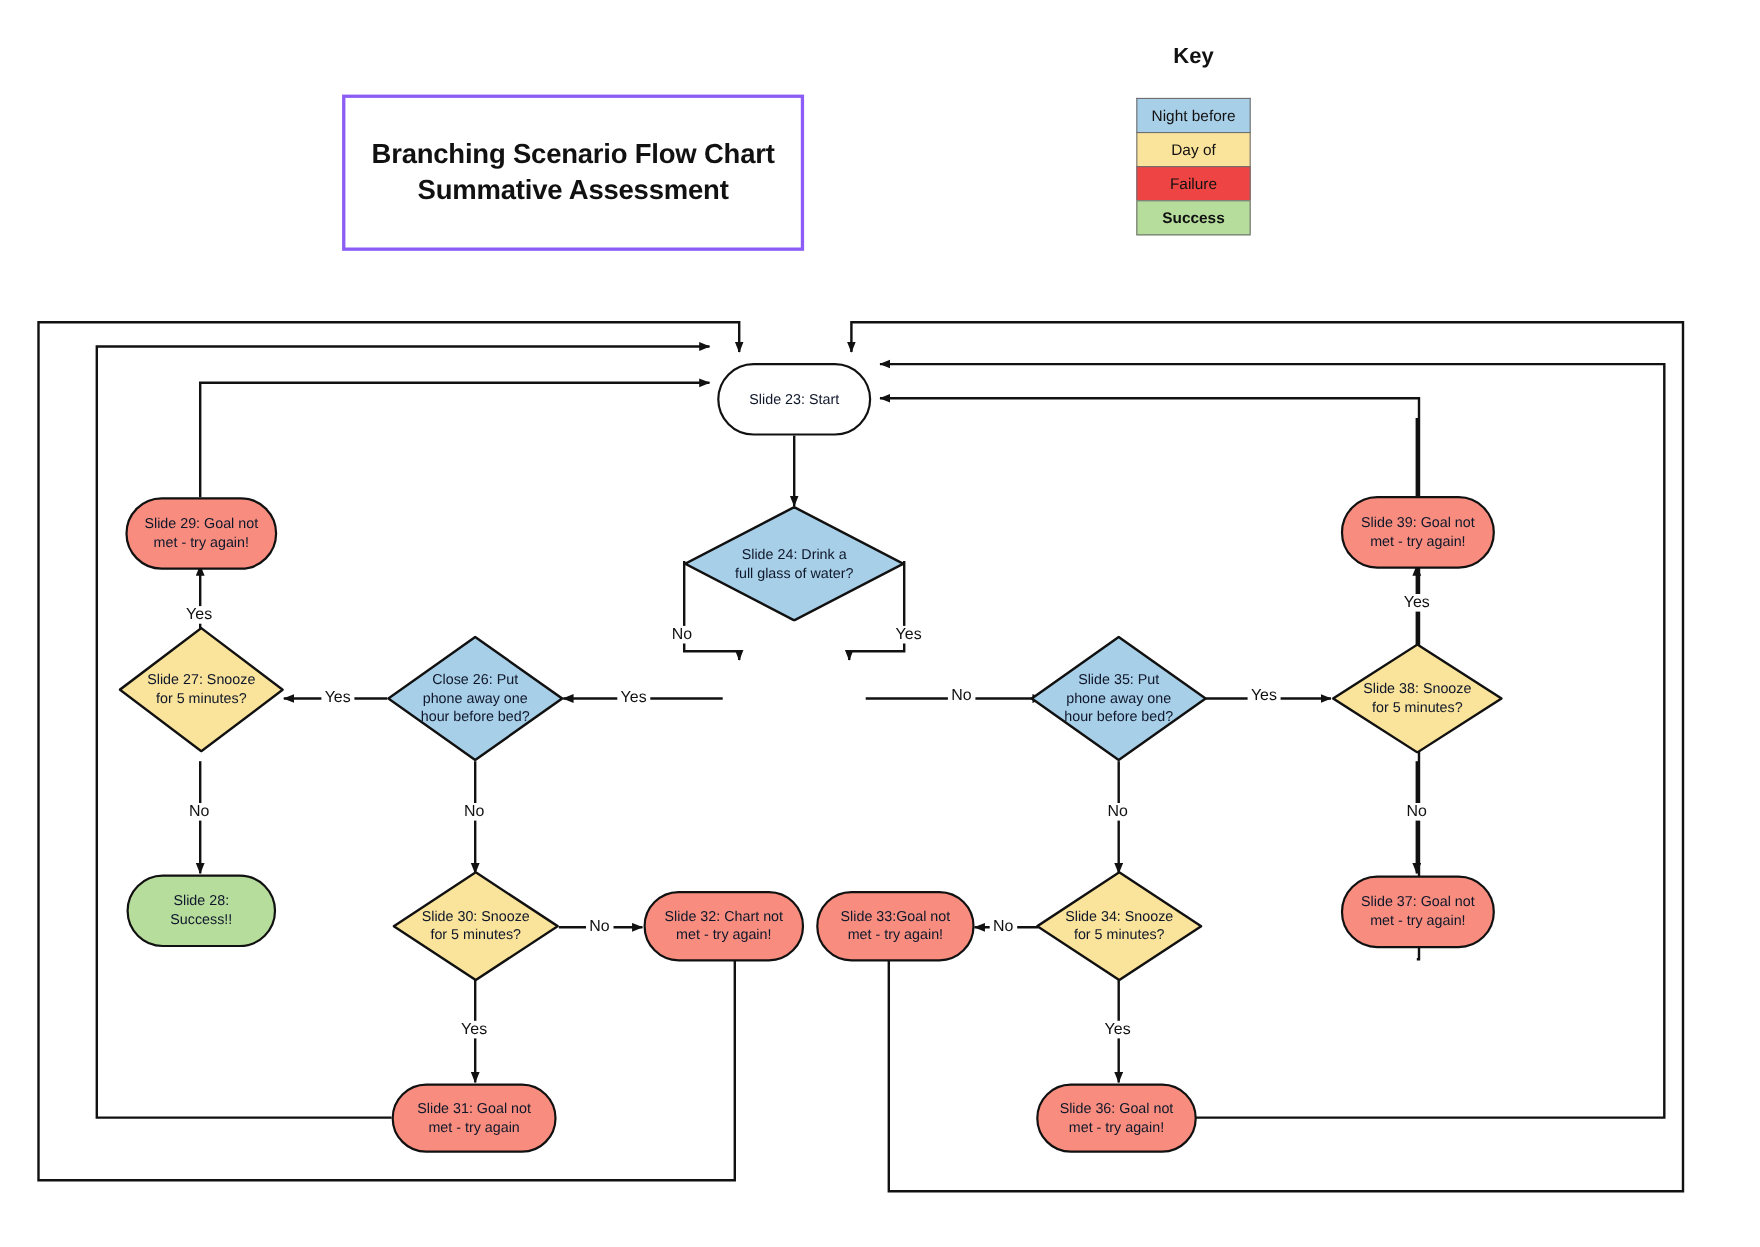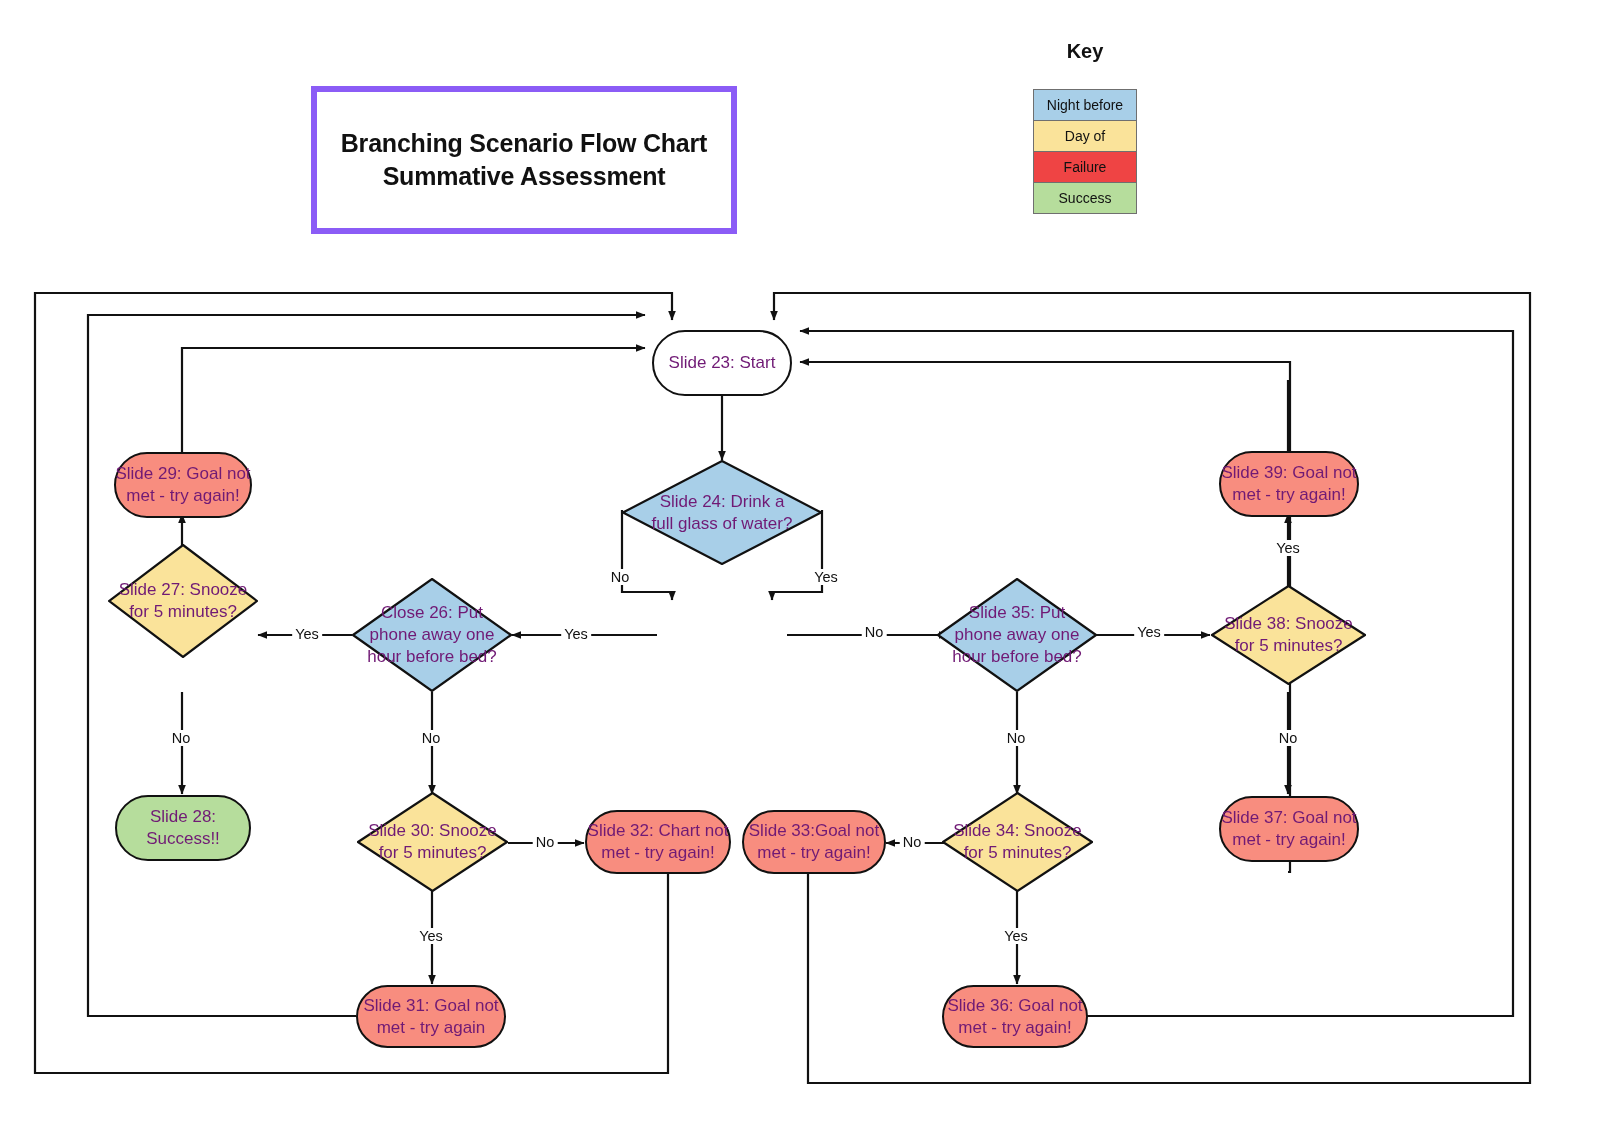--- a/index.html
+++ b/index.html
@@ -2,43 +2,43 @@
 <html><head>
 <meta charset="utf-8">
 <style>
   html,body{margin:0;padding:0;background:#ffffff;}
   body{font-family:"Liberation Sans",sans-serif;}
   #stage{position:relative;width:1600px;height:1134px;background:#ffffff;overflow:hidden;}
 
   
   #title-box{
     position:absolute;left:311px;top:86px;width:414px;height:136px;
-    border:6px solid #8b5cf6;background:#ffffff;
+    border:3px solid #8b5cf6;background:#ffffff;
     display:flex;flex-direction:column;align-items:center;justify-content:center;
     text-align:center;
   }
   #title-box .tline{font-size:25px;font-weight:bold;color:#111;line-height:1.32;letter-spacing:-0.2px;}
 
   
   #key-wrap{position:absolute;left:1033px;top:40px;width:104px;}
   #key-title{font-size:20px;font-weight:bold;color:#111;text-align:center;margin-bottom:26px;}
   .key-row{
     height:30px;border:1px solid #6f6f6f;border-bottom:none;
     display:flex;align-items:center;justify-content:center;
     font-size:14px;color:#111;
   }
-  .key-row:last-child{border-bottom:1px solid #6f6f6f;}
+  .key-row:last-child{border-bottom:1px solid #6f6f6f;font-weight:bold;}
 
   
   #edges{position:absolute;left:0;top:0;width:1600px;height:1134px;}
 
   
   .node{position:absolute;display:flex;align-items:center;justify-content:center;text-align:center;}
   .node .lbl{
-    position:relative;z-index:3;font-size:17px;color:#701a75;line-height:1.28;
+    position:relative;z-index:3;font-size:13px;color:#0f172a;line-height:1.28;
     white-space:nowrap;pointer-events:none;
   }
   .stadium{border:2px solid #111;border-radius:999px;box-sizing:border-box;}
   .diamond-box{}
   .diamond-box .dshape{position:absolute;left:0;top:0;width:100%;height:100%;z-index:1;}
 
   .edge-label{
     position:absolute;font-size:14.5px;color:#111;background:#ffffff;
     padding:0 3px;white-space:nowrap;transform:translate(-50%,-50%);
   }
@@ -149,21 +149,21 @@
     <svg class="dshape" viewBox="0 0 160 114" preserveAspectRatio="none">
       <polygon points="80,1 159,57 80,113 1,57" fill="#a8cfe8" stroke="#111" stroke-width="2.2"></polygon>
     </svg>
     <div class="lbl">
       <div>Close 26: Put</div>
       <div>phone away one</div>
       <div>hour before bed?</div>
     </div>
   </div>
 
-  <div class="node diamond-box" style="left:108px;top:544px;width:150px;height:114px;">
+  <div class="node diamond-box" style="left:108px;top:570px;width:150px;height:114px;">
     <svg class="dshape" viewBox="0 0 150 114" preserveAspectRatio="none">
       <polygon points="75,1 149,57 75,113 1,57" fill="#fae39a" stroke="#111" stroke-width="2.2"></polygon>
     </svg>
     <div class="lbl">
       <div>Slide 27: Snooze</div>
       <div>for 5 minutes?</div>
     </div>
   </div>
 
   <div class="node stadium" style="left:115px;top:795px;width:136px;height:66px;background:#b6dd9c;">

